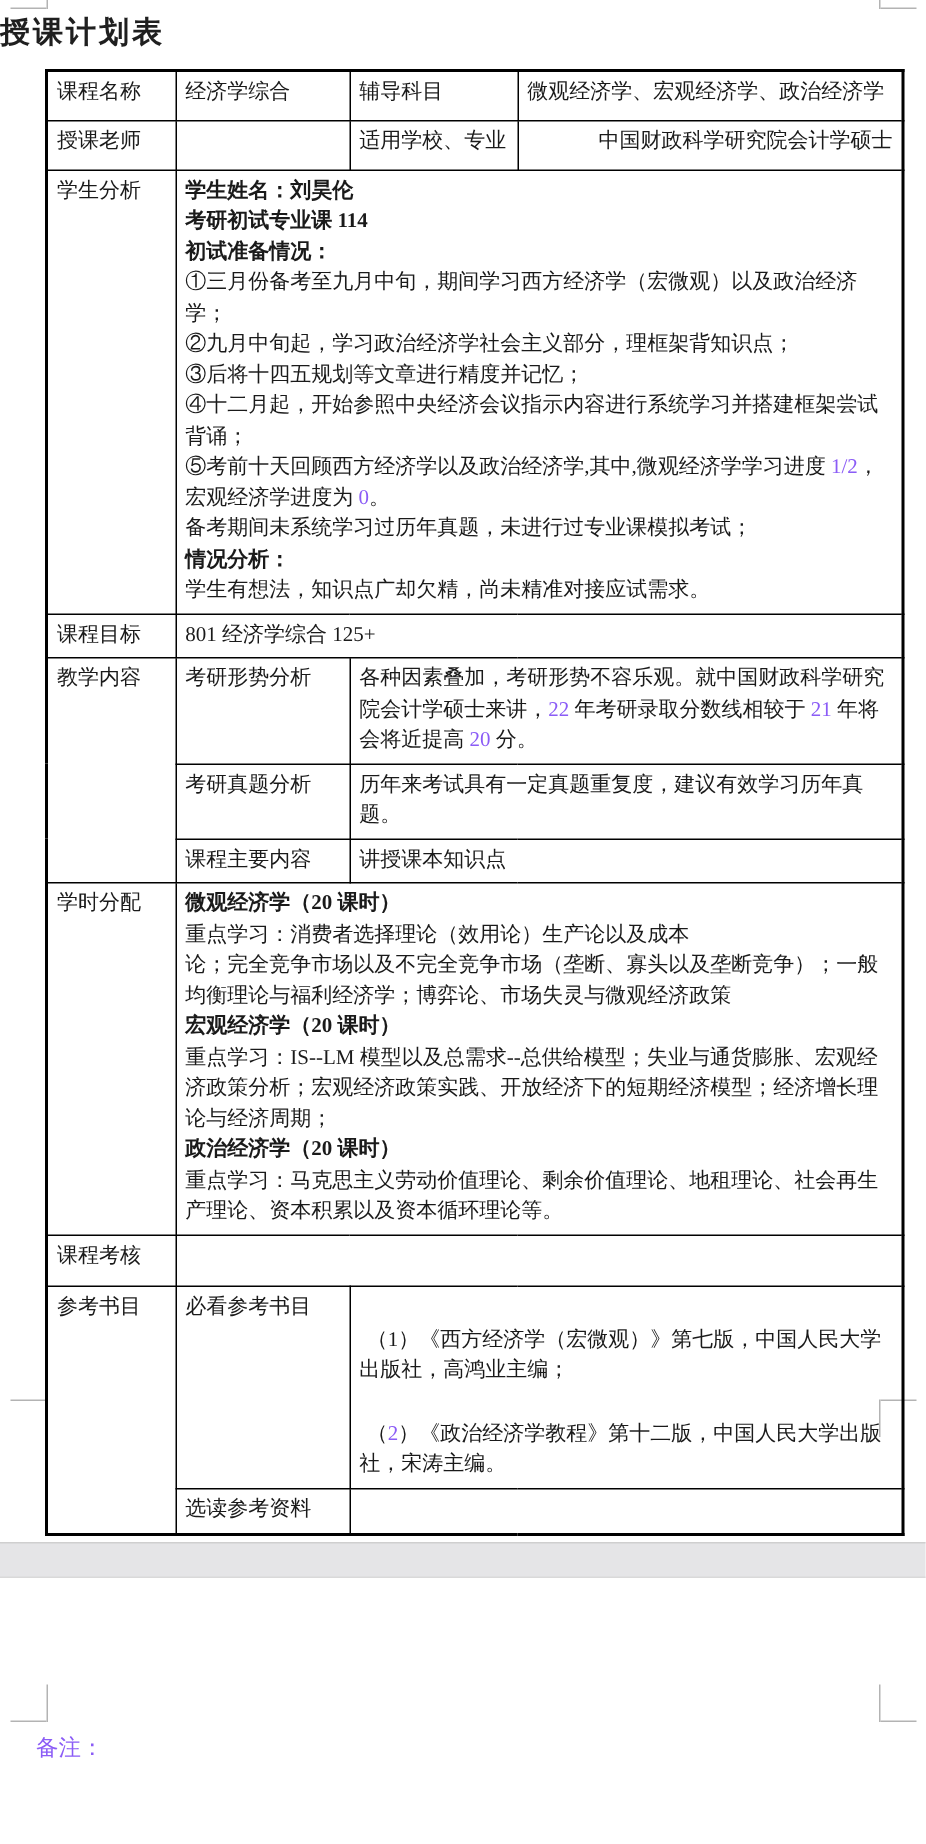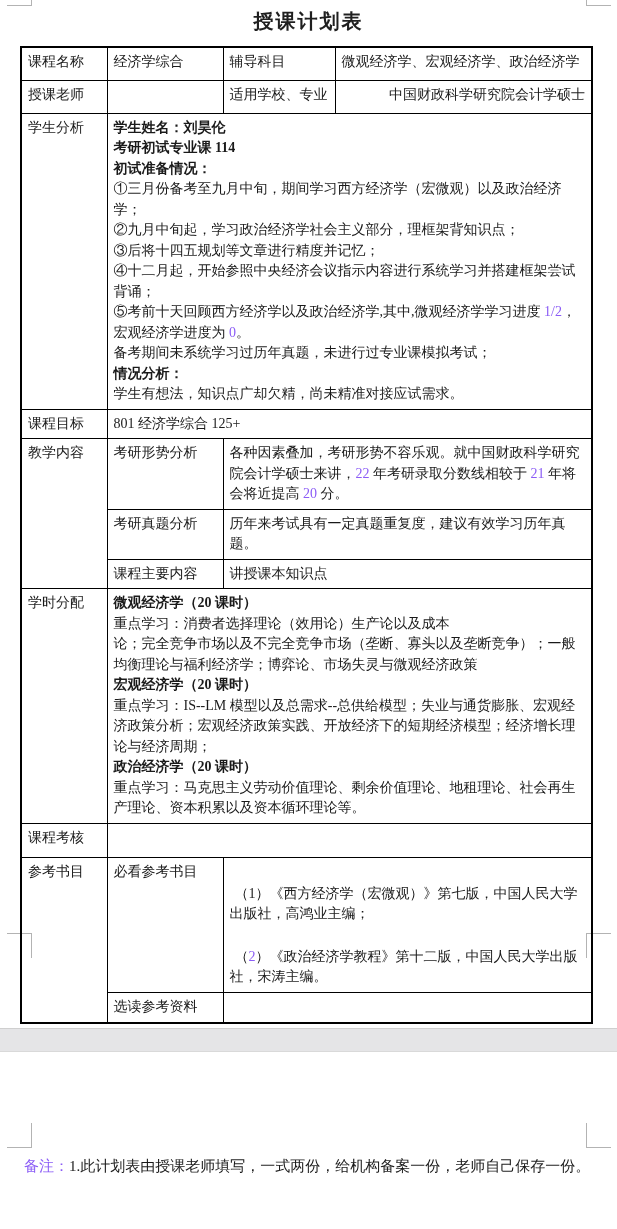--- a/index.html
+++ b/index.html
@@ -3,25 +3,25 @@
 <meta charset="utf-8">
 <style>
   html,body{margin:0;padding:0;}
   body{
     width:617px;height:1229px;position:relative;overflow:hidden;
     background:#ffffff;
     font-family:"Liberation Serif","DejaVu Serif",serif;
     color:#1a1a1a;
   }
   .doc-title{
-    position:absolute;top:8px;left:0;width:617px;text-align:center;
+    position:absolute;top:8px;left:0;width:617px;
     font-size:20px;font-weight:bold;letter-spacing:2px;color:#1f1f1f;
   }
   table.plan{
-    position:absolute;left:20px;top:46px;width:571px;
+    position:absolute;left:30px;top:46px;width:571px;
     border-collapse:collapse;table-layout:fixed;
     border:2px solid #000;
     font-size:14px;line-height:20.5px;
   }
   table.plan td{
     border:1px solid #000;vertical-align:top;padding:4px 6px;
     word-break:break-all;
   }
   td.lbl{padding-top:6px;}
   td.center{text-align:right;}
@@ -163,15 +163,14 @@
   <tr class="h31">
     <td class="lbl">选读参考资料</td>
     <td colspan="2"></td>
   </tr>
 </tbody>
   </table>
 
 <div class="notes">
   <div class="notes-label">备注：</div>
   <div class="notes-items">
-      <div class="line"><span>1.</span><span>此计划表由授课老师填写，一式两份，给机构备案一份，老师自己保存一份。</span></div>
     </div>
 </div>
 
 </body></html>

